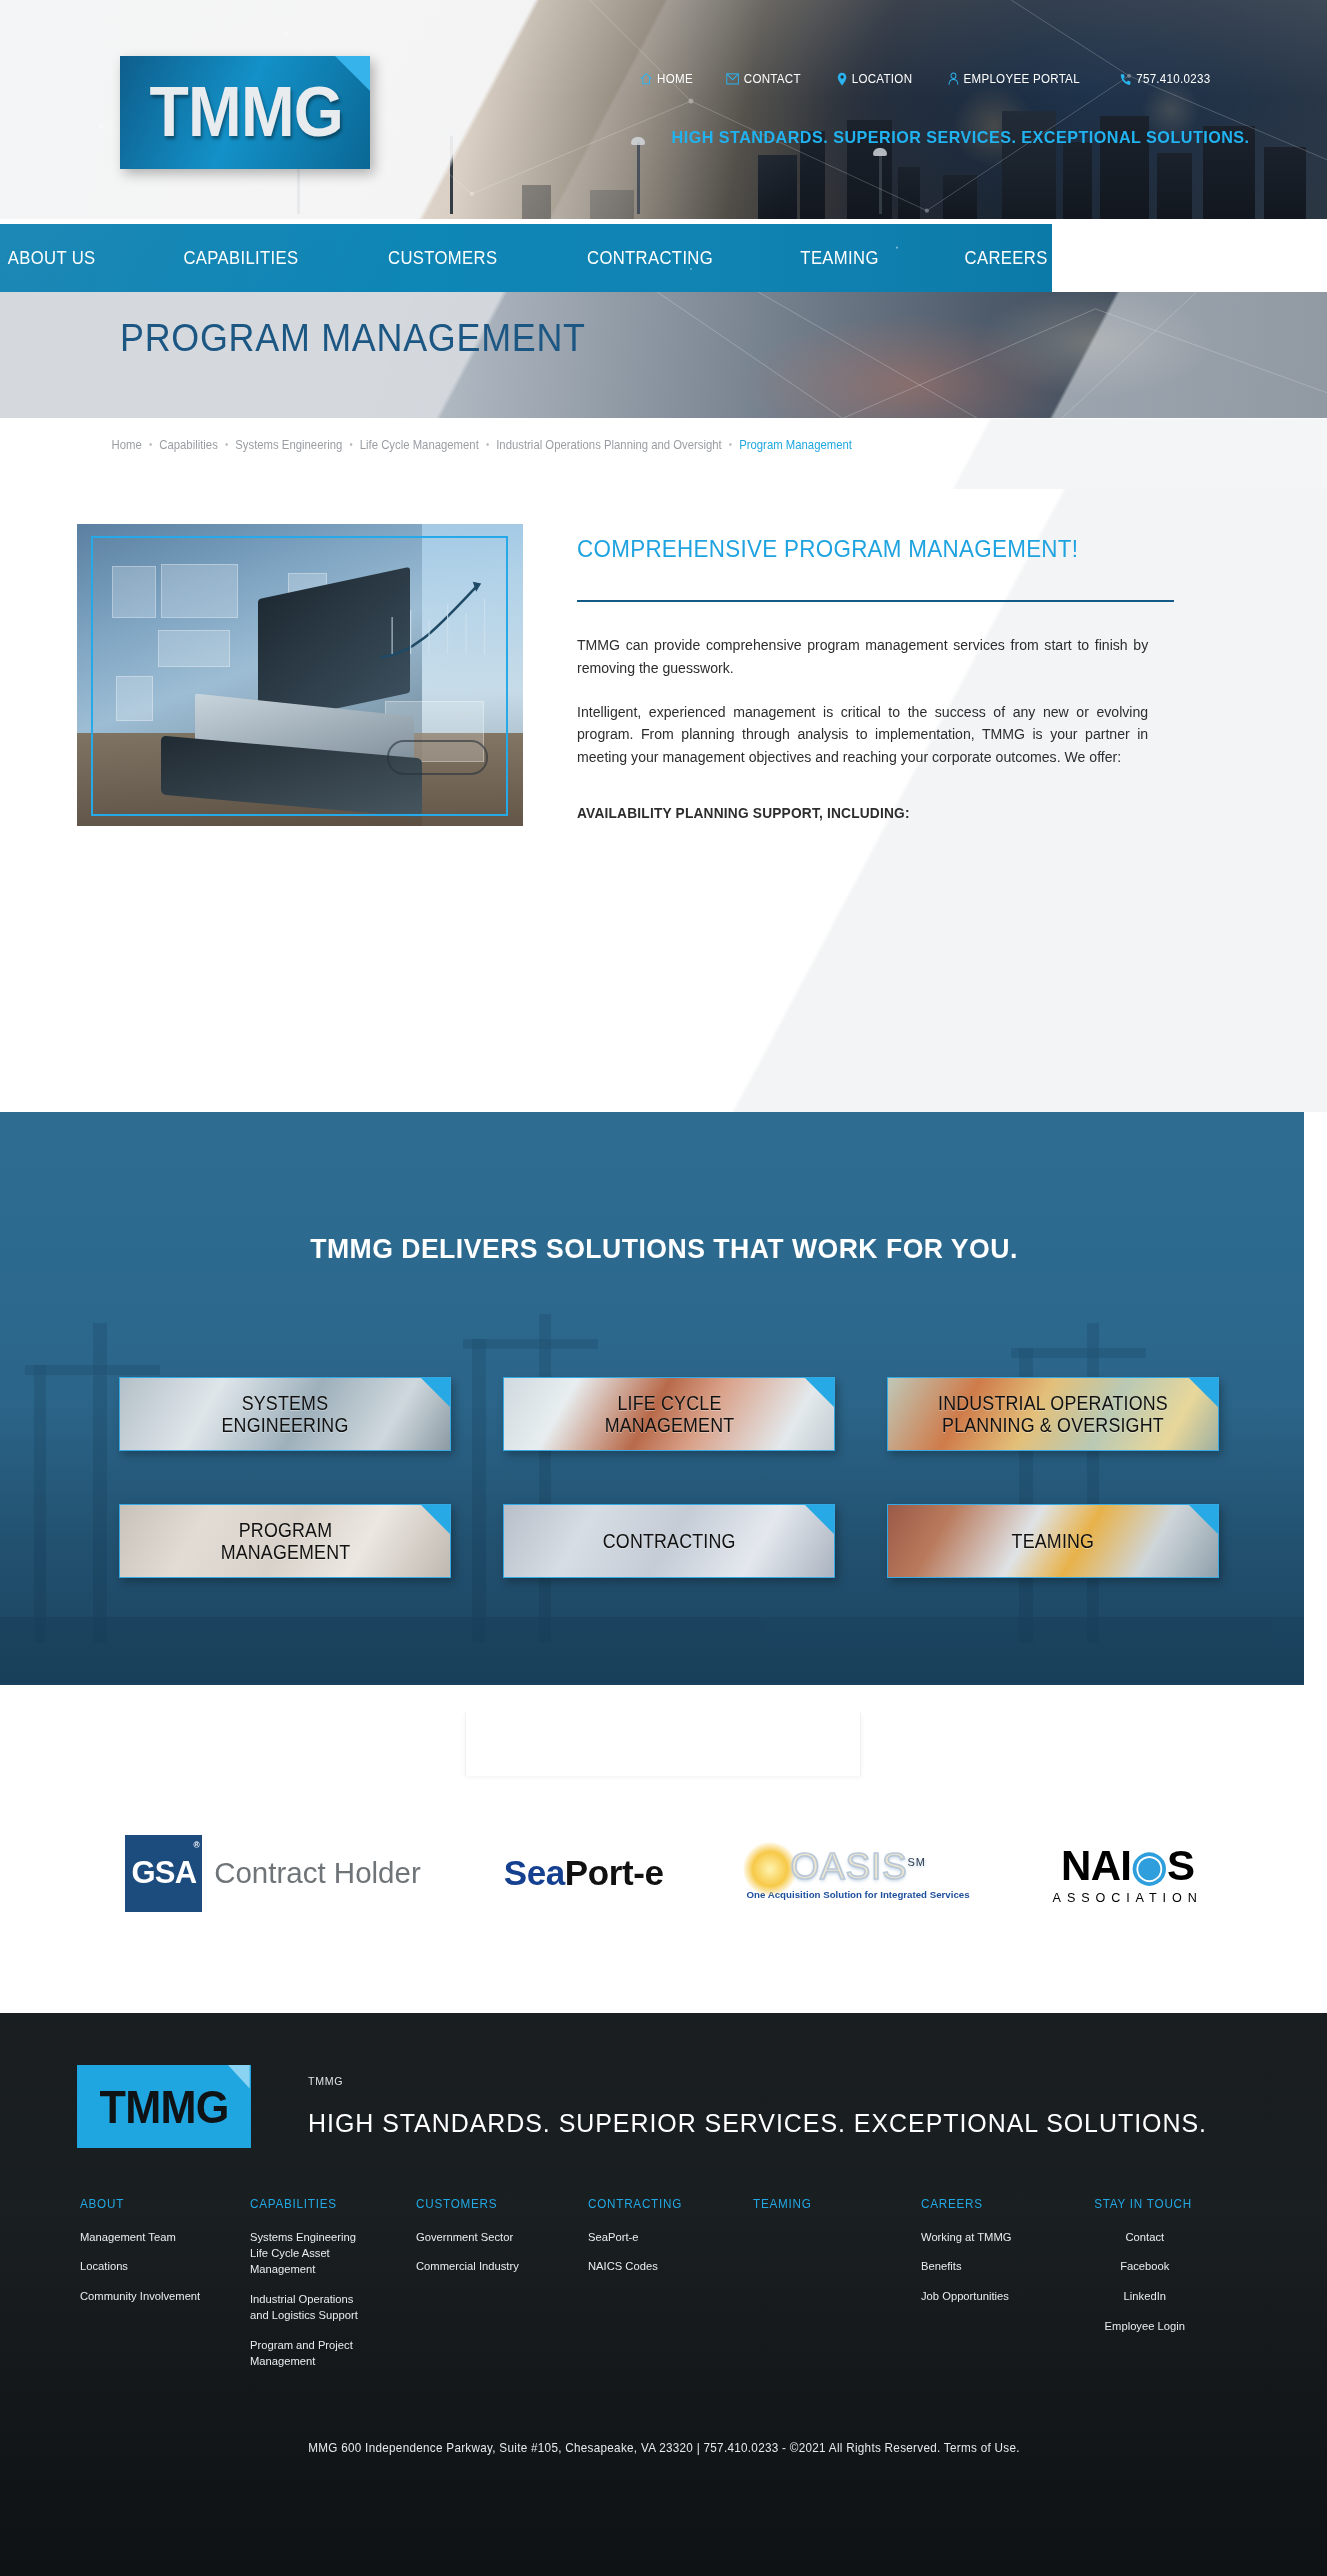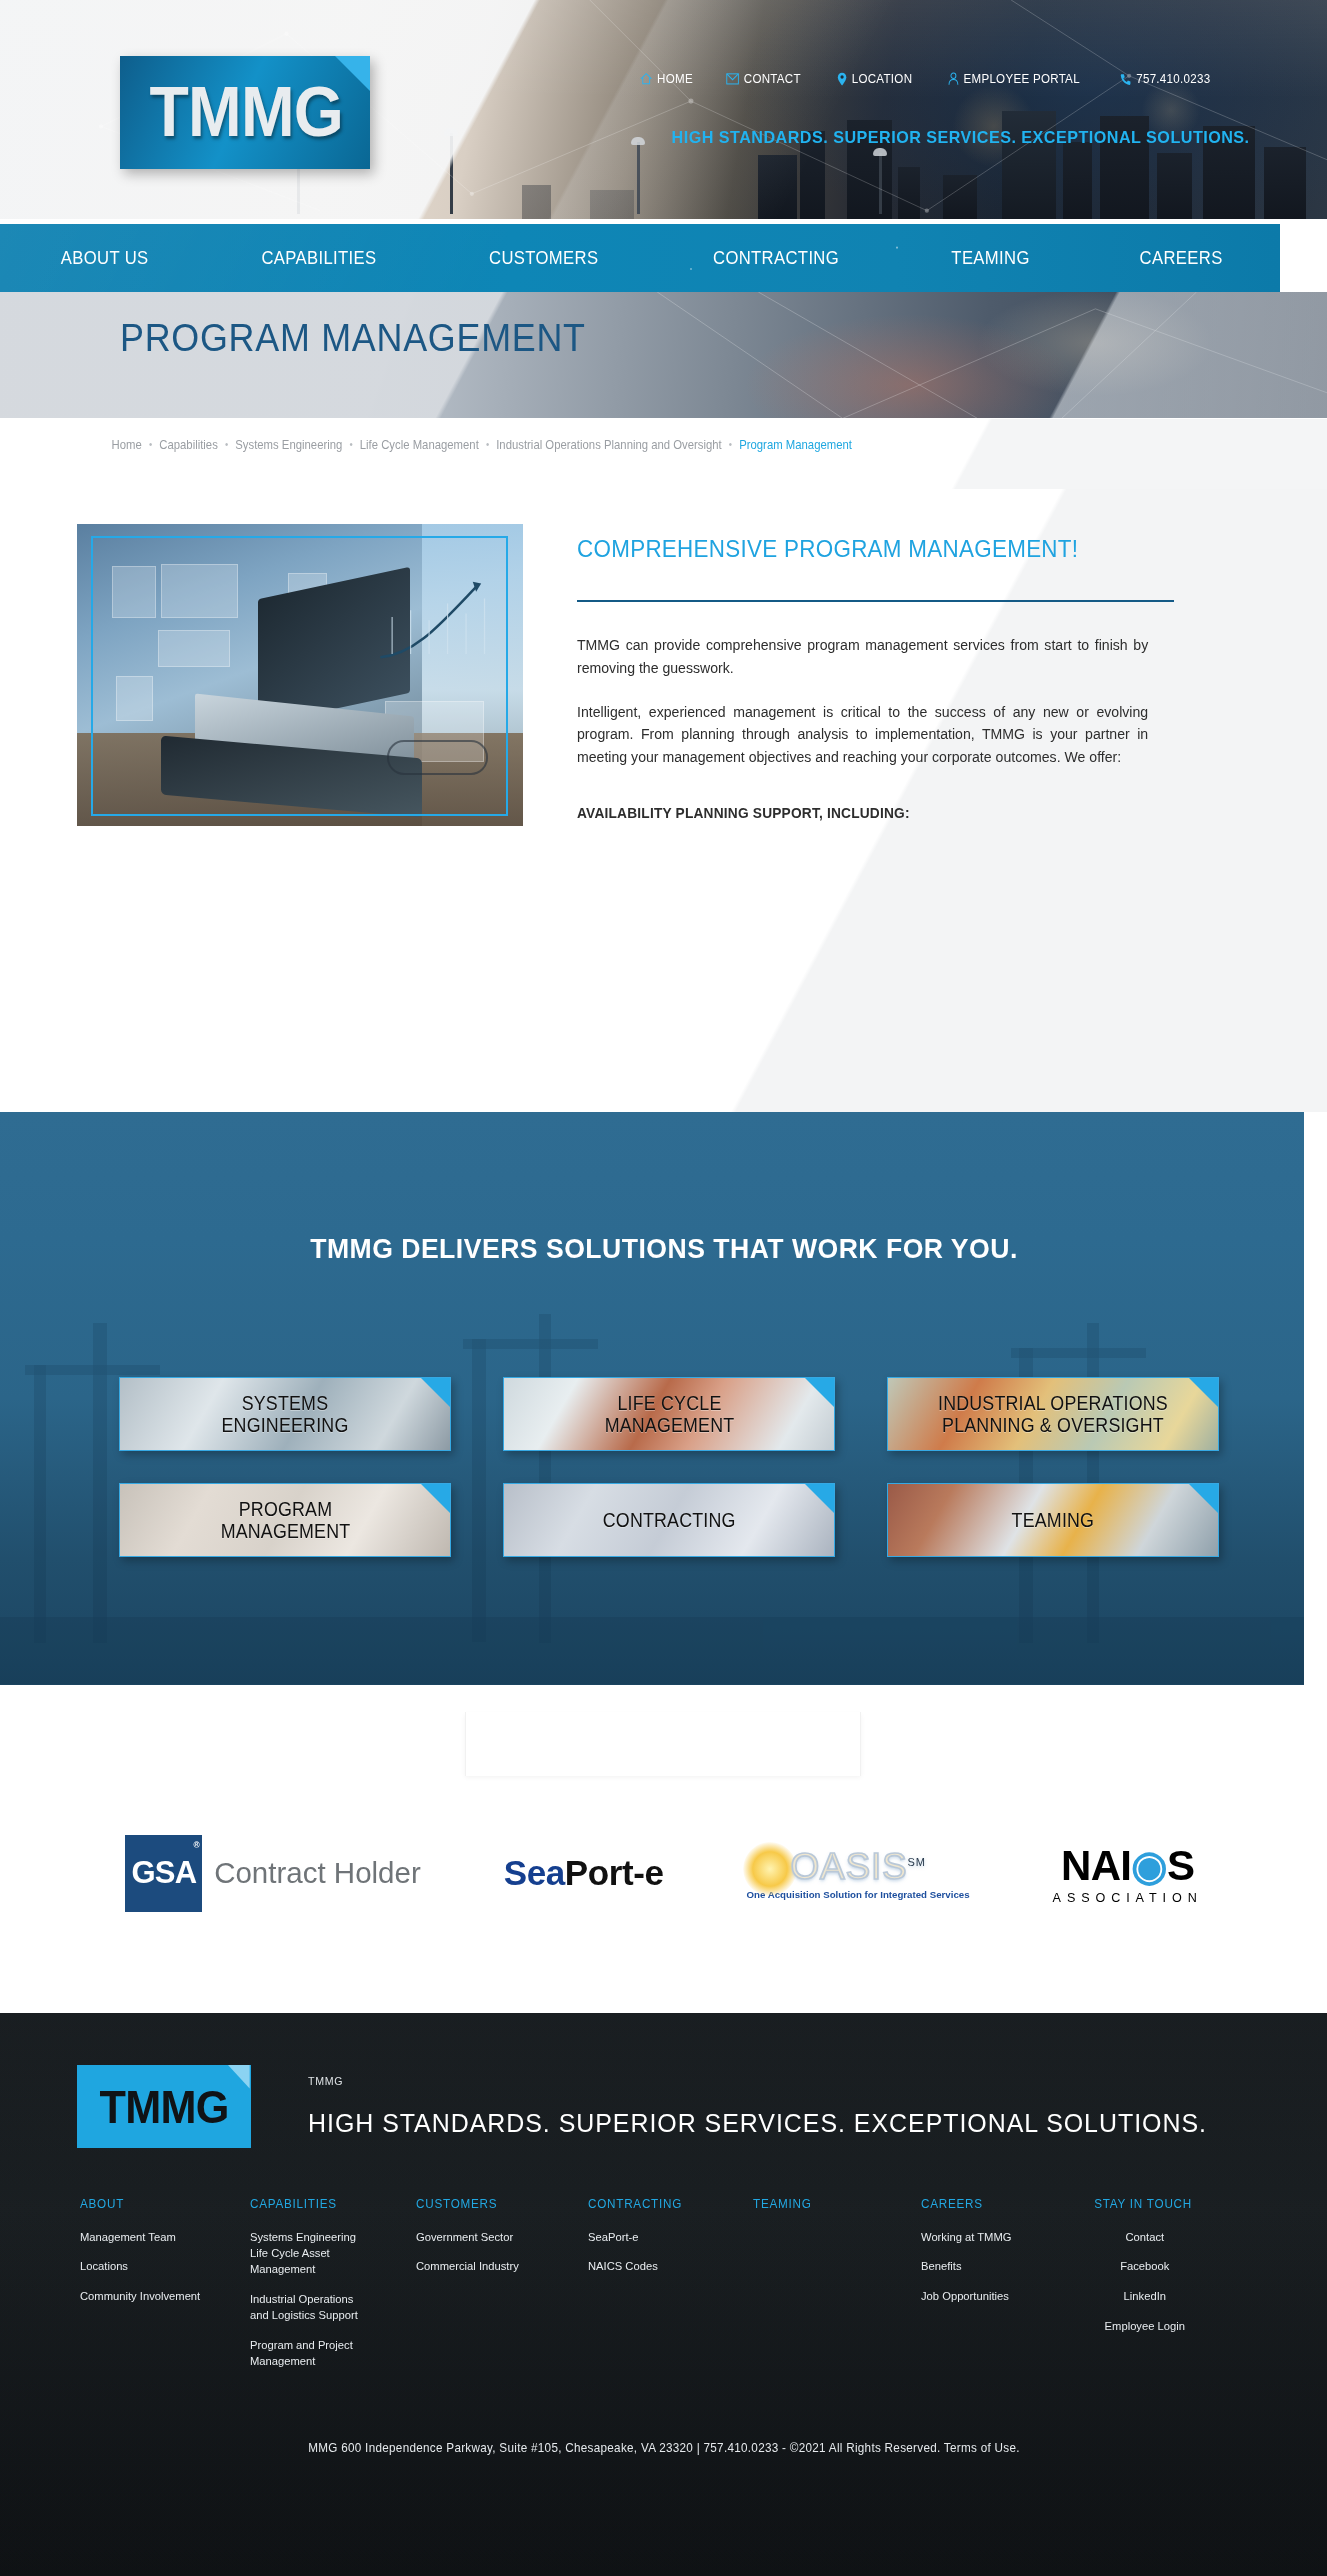--- a/index.html
+++ b/index.html
@@ -81,21 +81,21 @@
   .util-item svg { flex:none; }
   .tagline {
     position:absolute; top:128px; left:657px; width:581px;
     color:#21b3f0; font-size:17px; font-weight:700; letter-spacing:0.5px;
     white-space:nowrap; text-align:center;
     transform:scaleX(.95);
   }
 
   
   .mainnav {
-    position:absolute; top:224px; left:0; width:1280px; height:68px;
+    position:absolute; top:224px; left:0; width:1052px; height:68px;
     background:linear-gradient(90deg,#0b7fb0 0%,#0e86b6 40%,#1083b2 70%,#0c7aa9 100%);
     display:flex; align-items:center;text-align:center;
   }
   .mainnav::after{
     content:""; position:absolute; inset:0;
     background:
       linear-gradient(118deg, rgba(255,255,255,.07) 0%, rgba(255,255,255,0) 40%),
       radial-gradient(circle 2.5px at 897px 23.6px, rgba(255,255,255,.7), transparent 60%),
       radial-gradient(circle 2.5px at 691px 45px, rgba(255,255,255,.6), transparent 60%);
     pointer-events:none;
@@ -209,21 +209,21 @@
   }
   .sol-port{ position:absolute; inset:0; opacity:.30; }
   .crane{ position:absolute; background:rgba(12,42,66,.55); }
   .sol-title{
     position:absolute; top:121px; left:0; width:1328px; text-align:center;
     color:#ffffff; font-size:28px; letter-spacing:0.5px; text-transform:uppercase;
     transform:scaleX(.95);
   }
   .tiles{
     position:absolute; top:265px; left:119px; width:1090px;
-    display:grid; grid-template-columns:repeat(3,332px); gap:32px 52px;
+    display:grid; grid-template-columns:repeat(3,332px); gap:53px 52px;
   }
   .tile{
     position:relative; height:74px; overflow:hidden;
     border:1.7px solid #35a9e4;
     display:flex; align-items:center; justify-content:center; text-align:center;
     box-shadow:3.4px 4.2px 8.4px rgba(0,0,0,.28);
   }
   .tile .bg{ position:absolute; inset:0; }
   .tile .fold{
     position:absolute; right:0; top:0; width:29px; height:29px;

